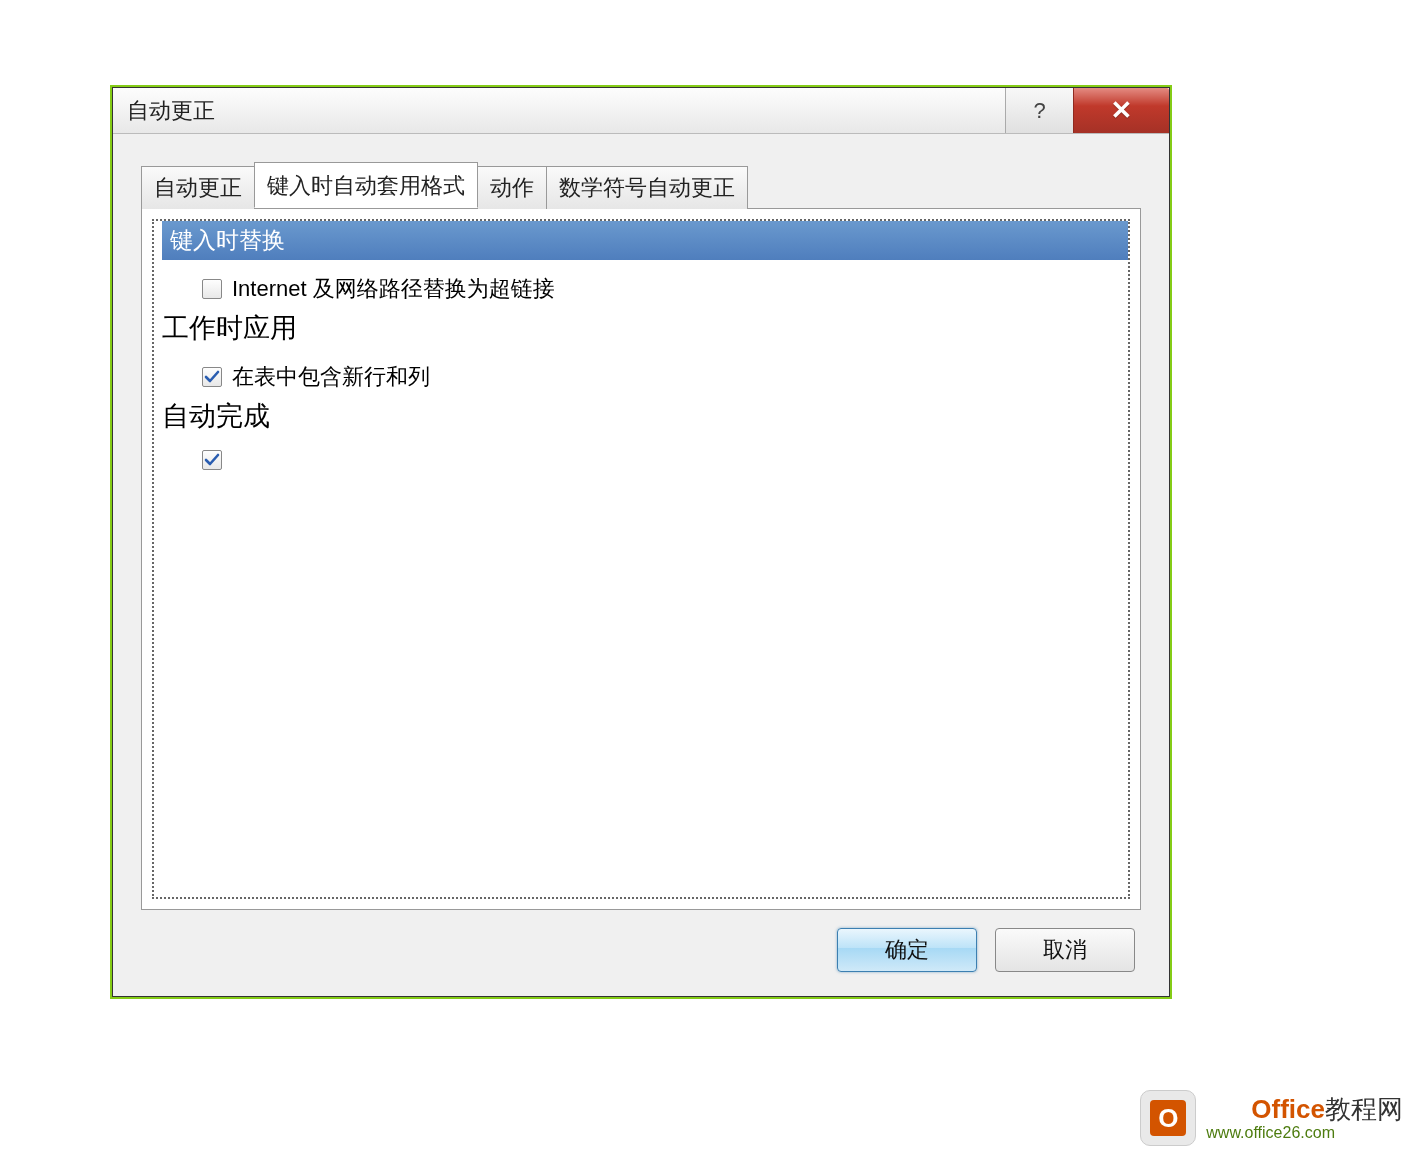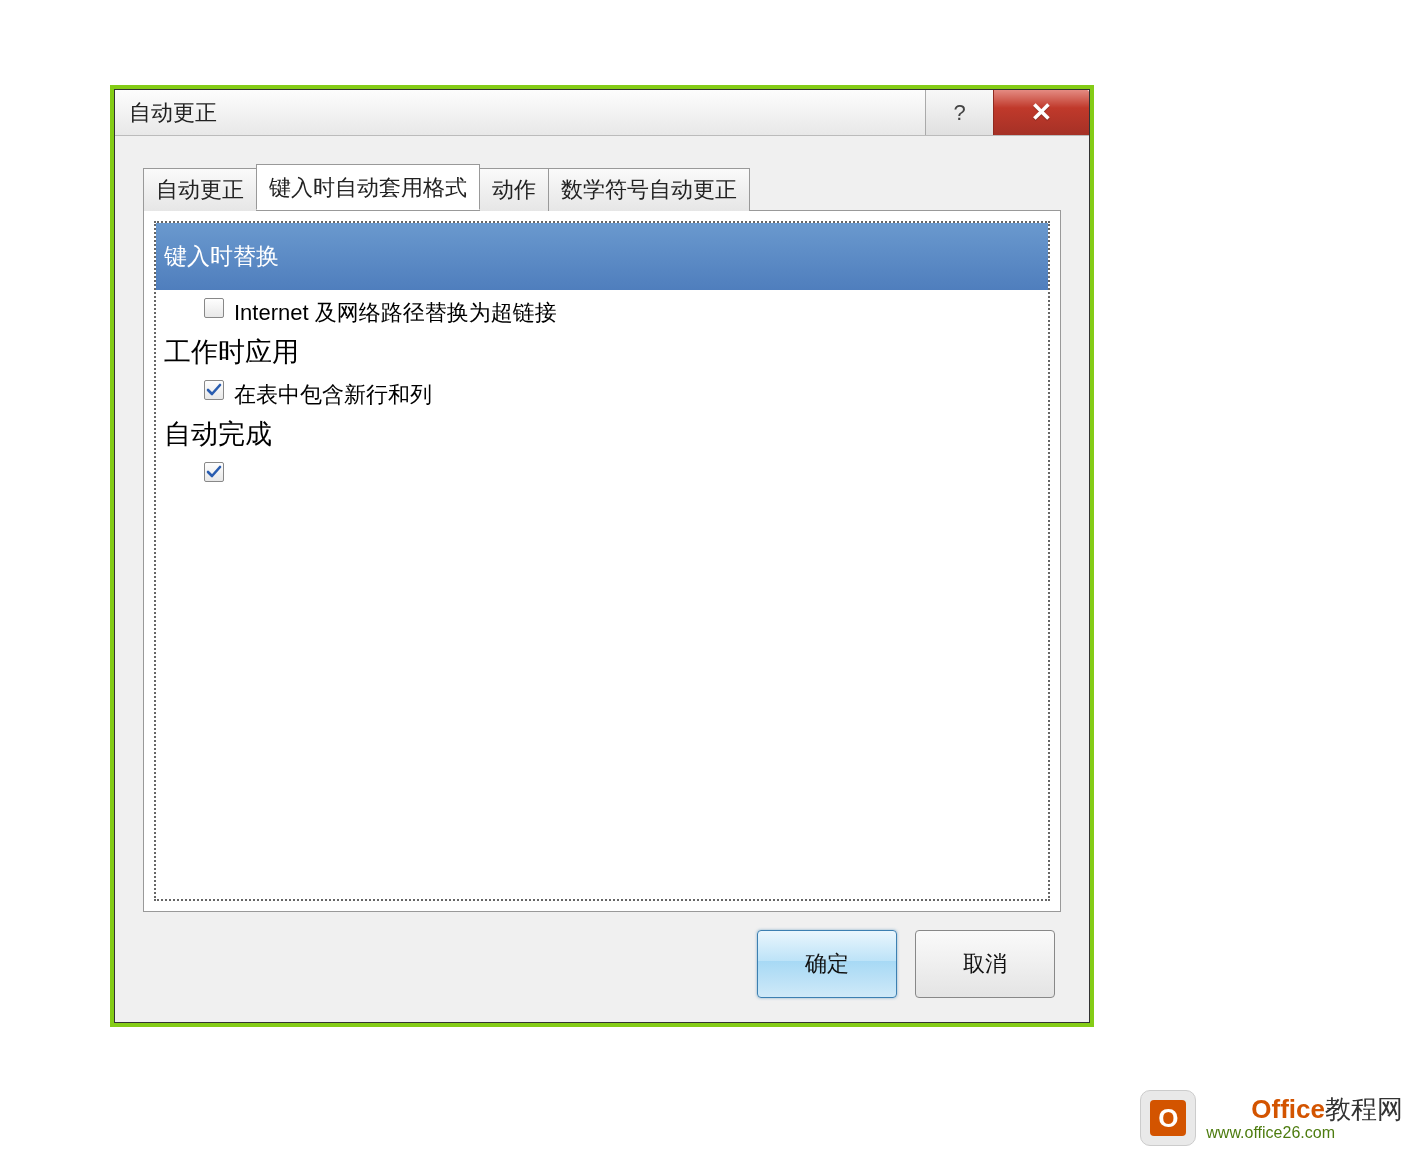--- a/index.html
+++ b/index.html
@@ -9,22 +9,22 @@
       font-family: "Microsoft YaHei", "SimSun", Arial, sans-serif;
       background: #ffffff;
       width: 1423px;
       height: 1176px;
       position: relative;
     }
     .dialog-wrap {
       position: absolute;
       left: 110px;
       top: 85px;
-      width: 984px;
-      border: 4px solid #84cc16;
+      width: 1062px;
+      border: 2px solid #84cc16;
     }
     .dialog {
       border: 1px solid #333;
       background: #f0f0f0;
     }
     .titlebar {
       height: 46px;
       background: linear-gradient(to bottom, #fdfdfd, #e8e8e8);
       border-bottom: 1px solid #bbb;
       display: flex;
@@ -114,31 +114,32 @@
     .panel-inner {
       border: 2px dotted #666;
       min-height: 680px;
       padding-bottom: 6px;
     }
     .group-header {
       background: #4f81bd;
       background: linear-gradient(to bottom, #6a99ce, #4f7ebd);
       color: #fff;
       font-size: 23px;
-      padding: 18px 8px;
+      padding: 4px 8px;
+      margin-left: 8px;
     }
     .group-label {
       font-size: 27px;
       padding: 4px 8px 2px 8px;
       color: #000;
     }
     .chk-row {
       display: flex;
-      align-items: flex-start;
-      padding: 8px 8px 2px 48px;
+      align-items: center;
+      padding: 14px 8px 2px 48px;
       font-size: 22px;
       color: #000;
     }
     .chk {
       width: 20px;
       height: 20px;
       border: 1px solid #888;
       border-radius: 2px;
       margin-right: 10px;
       background: linear-gradient(to bottom, #fefefe, #e8e8e8);
@@ -149,21 +150,21 @@
     }
     .chk svg { width: 16px; height: 16px; }
     .buttons {
       display: flex;
       justify-content: flex-end;
       gap: 18px;
       padding: 18px 6px 6px 6px;
     }
     .btn {
       min-width: 140px;
-      padding: 18px 28px;
+      padding: 6px 28px;
       font-size: 22px;
       border: 1px solid #888;
       border-radius: 4px;
       background: linear-gradient(to bottom, #fafafa, #e4e4e4);
       cursor: pointer;
       text-align: center;
       color: #111;
     }
     .btn.primary {
       border: 1px solid #3c7fb1;

